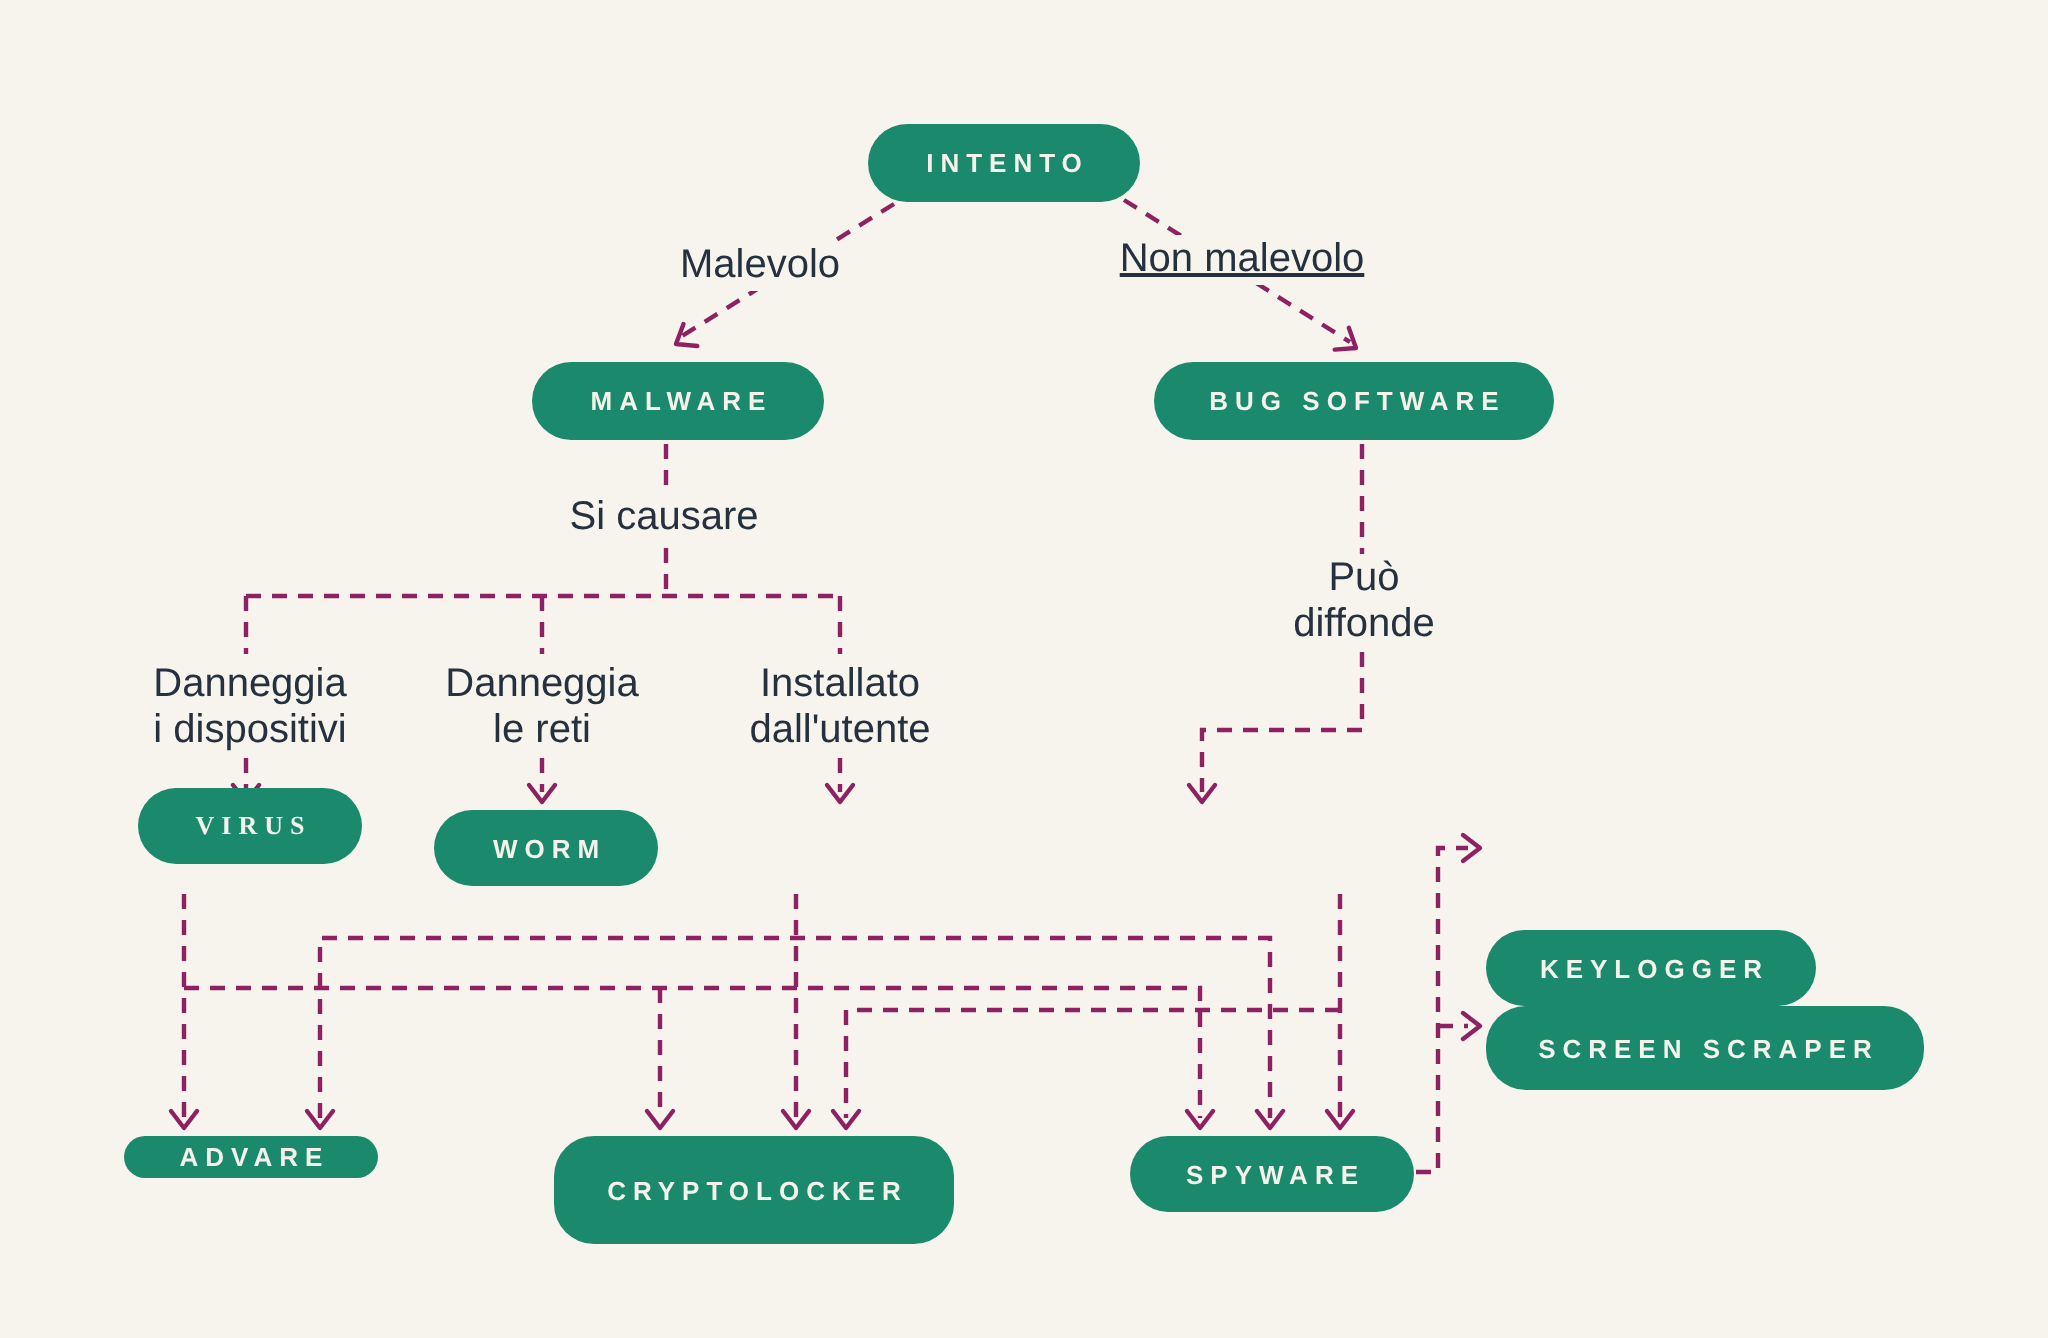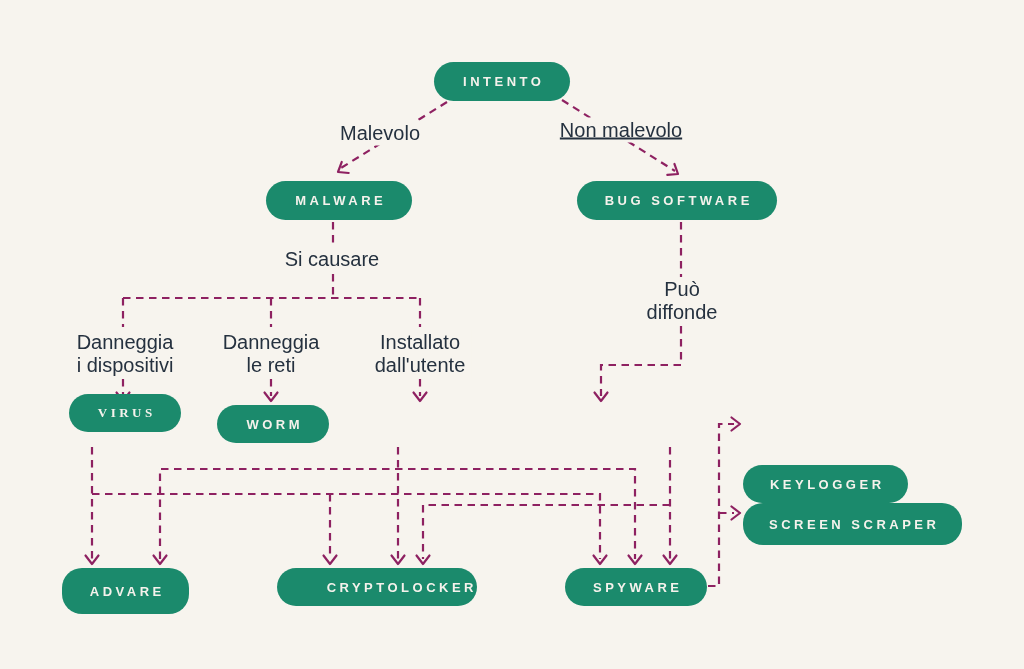--- a/index.html
+++ b/index.html
@@ -115,22 +115,22 @@
     </div>
     <div class="pill" style="left: 217px; top: 405px; width: 112px; height: 38px;">
       <span>WORM</span>
     </div>
     <div class="pill" style="left: 743px; top: 429px; width: 165px; height: 38px; margin-top: 36px;">
       <span>KEYLOGGER</span>
     </div>
     <div class="pill" style="left: 743px; top: 503px; width: 219px; height: 42px;">
       <span>SCREEN SCRAPER</span>
     </div>
-    <div class="pill" style="left: 62px; top: 568px; width: 127px; height: 46px;">
+    <div class="pill" style="left: 62px; top: 568px; width: 127px; height: 21px;">
       <span>ADVARE</span>
     </div>
-    <div class="pill" style="left: 277px; top: 568px; width: 200px; height: 38px; justify-content: flex-end;">
+    <div class="pill" style="left: 277px; top: 568px; width: 200px; height: 54px;">
       <span>CRYPTOLOCKER</span>
     </div>
     <div class="pill" style="left: 565px; top: 568px; width: 142px; height: 38px;">
       <span>SPYWARE</span>
     </div>
   </div>
 
 </body></html>

